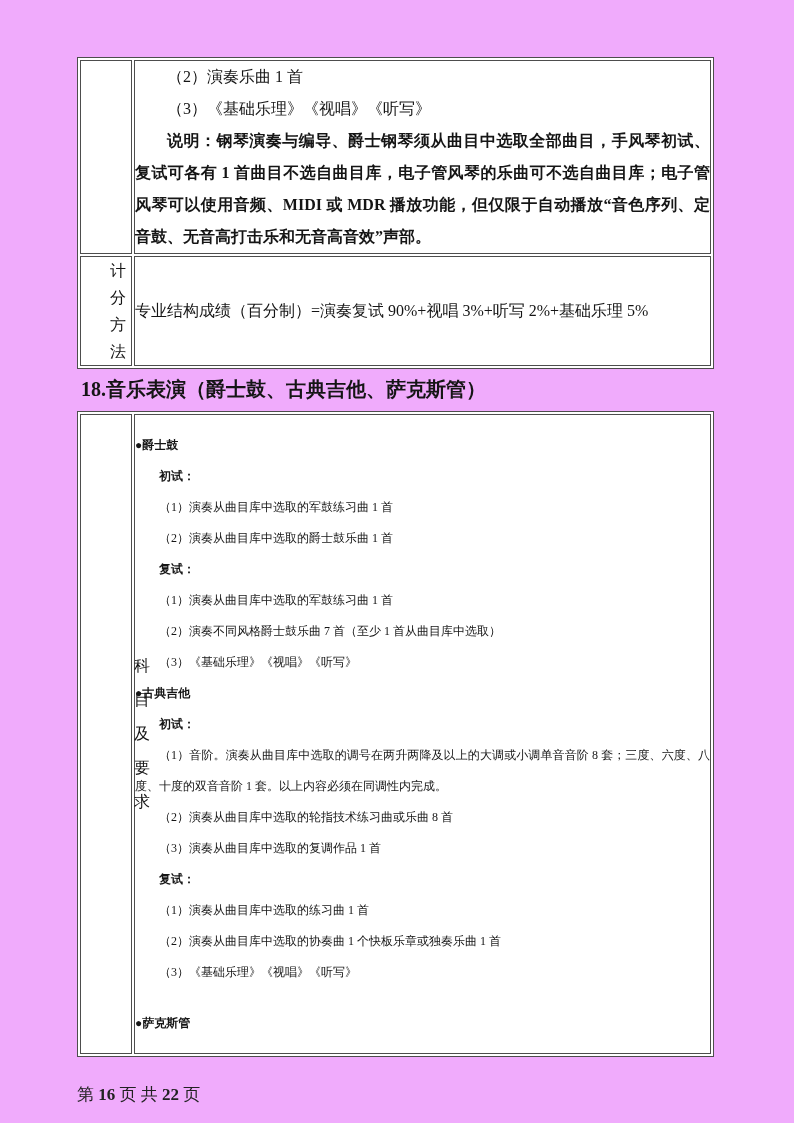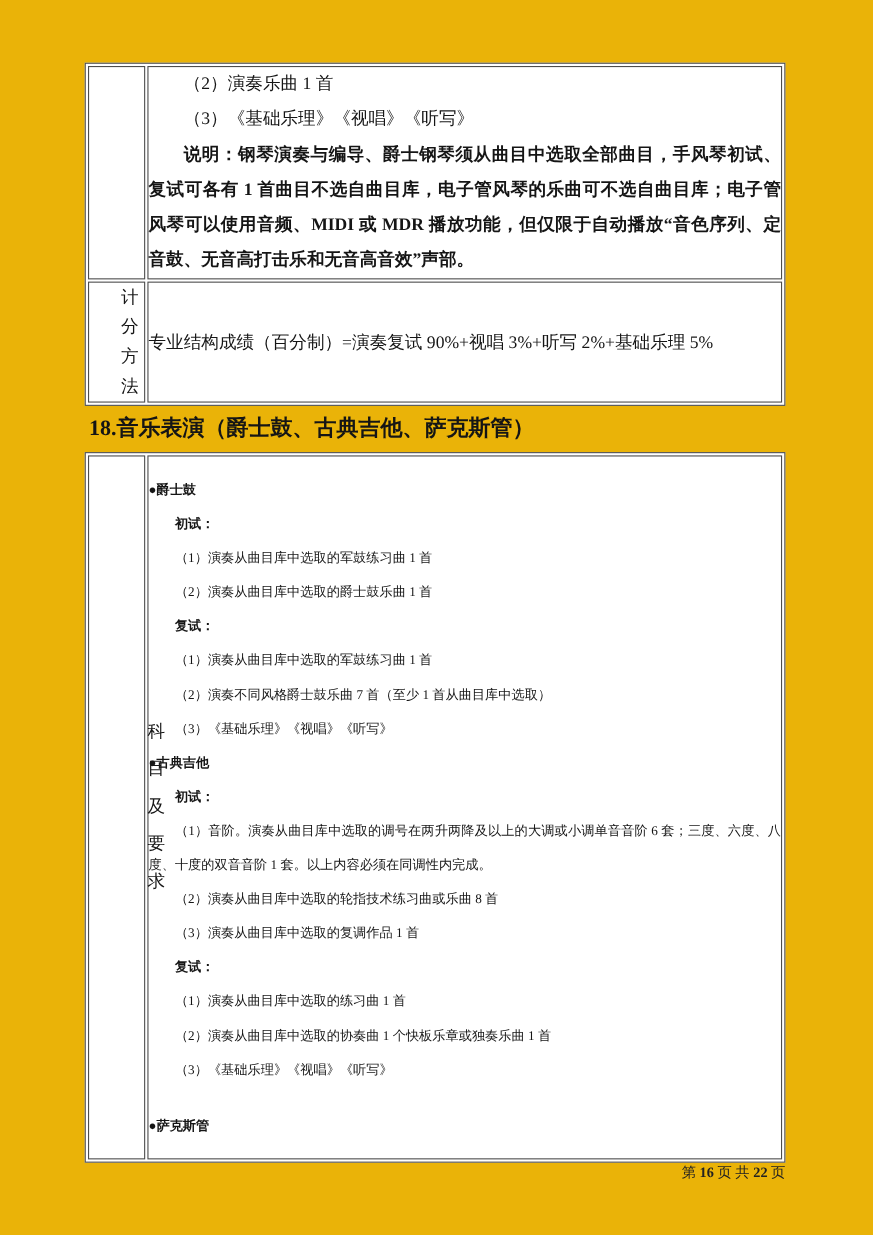--- a/index.html
+++ b/index.html
@@ -1,20 +1,20 @@
 <!DOCTYPE html>
 <html><head>
 <meta charset="utf-8">
 <style>
   html,body{margin:0;padding:0;background:#e9e9e9;}
   .page{
     position:relative;
     width:794px;height:1123px;
     margin:0 auto;
-    background:#eab308;
+    background:#f0abfc;
     font-family:"Liberation Serif","DejaVu Serif",serif;
     color:#151515;
     overflow:hidden;
   }
   .content{padding:57px 80px 0 77px;}
 
   table.doc{
     border-collapse:separate;
     border-spacing:2px;
     border:1px solid #4d4d4d;
@@ -55,22 +55,23 @@
   .ln{line-height:31px;font-size:12px;}
   .ln.item{text-indent:2em;white-space:nowrap;}
   .ln.head{text-indent:2em;font-weight:700;}
   .ln.bullet{font-weight:700;}
   .ln.para{text-indent:2em;text-align:justify;white-space:normal;}
   .ln.blankline{height:20px;}
 
   
   .footer{
     width:637px;
-    text-align:right;
-    font-size:13px;
+    margin-top:26px;
+    text-align:left;
+    font-size:17px;
     color:#222;
   }
   .footer .pagenum{font-weight:700;}
 </style>
 </head>
 <body>
 
 <div class="page">
   <div class="content">
 
@@ -113,21 +114,21 @@
           <div class="ln bullet">●爵士鼓</div>
           <div class="ln head">初试：</div>
           <div class="ln item">（1）演奏从曲目库中选取的军鼓练习曲 1 首</div>
           <div class="ln item">（2）演奏从曲目库中选取的爵士鼓乐曲 1 首</div>
           <div class="ln head">复试：</div>
           <div class="ln item">（1）演奏从曲目库中选取的军鼓练习曲 1 首</div>
           <div class="ln item">（2）演奏不同风格爵士鼓乐曲 7 首（至少 1 首从曲目库中选取）</div>
           <div class="ln item">（3）《基础乐理》《视唱》《听写》</div>
           <div class="ln bullet">●古典吉他</div>
           <div class="ln head">初试：</div>
-          <div class="ln para">（1）音阶。演奏从曲目库中选取的调号在两升两降及以上的大调或小调单音音阶 6 套；三度、六度、八度、十度的双音音阶 1 套。以上内容必须在同调性内完成。</div>
+          <div class="ln para">（1）音阶。演奏从曲目库中选取的调号在两升两降及以上的大调或小调单音音阶 8 套；三度、六度、八度、十度的双音音阶 1 套。以上内容必须在同调性内完成。</div>
           <div class="ln item">（2）演奏从曲目库中选取的轮指技术练习曲或乐曲 8 首</div>
           <div class="ln item">（3）演奏从曲目库中选取的复调作品 1 首</div>
           <div class="ln head">复试：</div>
           <div class="ln item">（1）演奏从曲目库中选取的练习曲 1 首</div>
           <div class="ln item">（2）演奏从曲目库中选取的协奏曲 1 个快板乐章或独奏乐曲 1 首</div>
           <div class="ln item">（3）《基础乐理》《视唱》《听写》</div>
           <div class="ln blankline"></div>
           <div class="ln bullet">●萨克斯管</div>
         </td>
       </tr>

